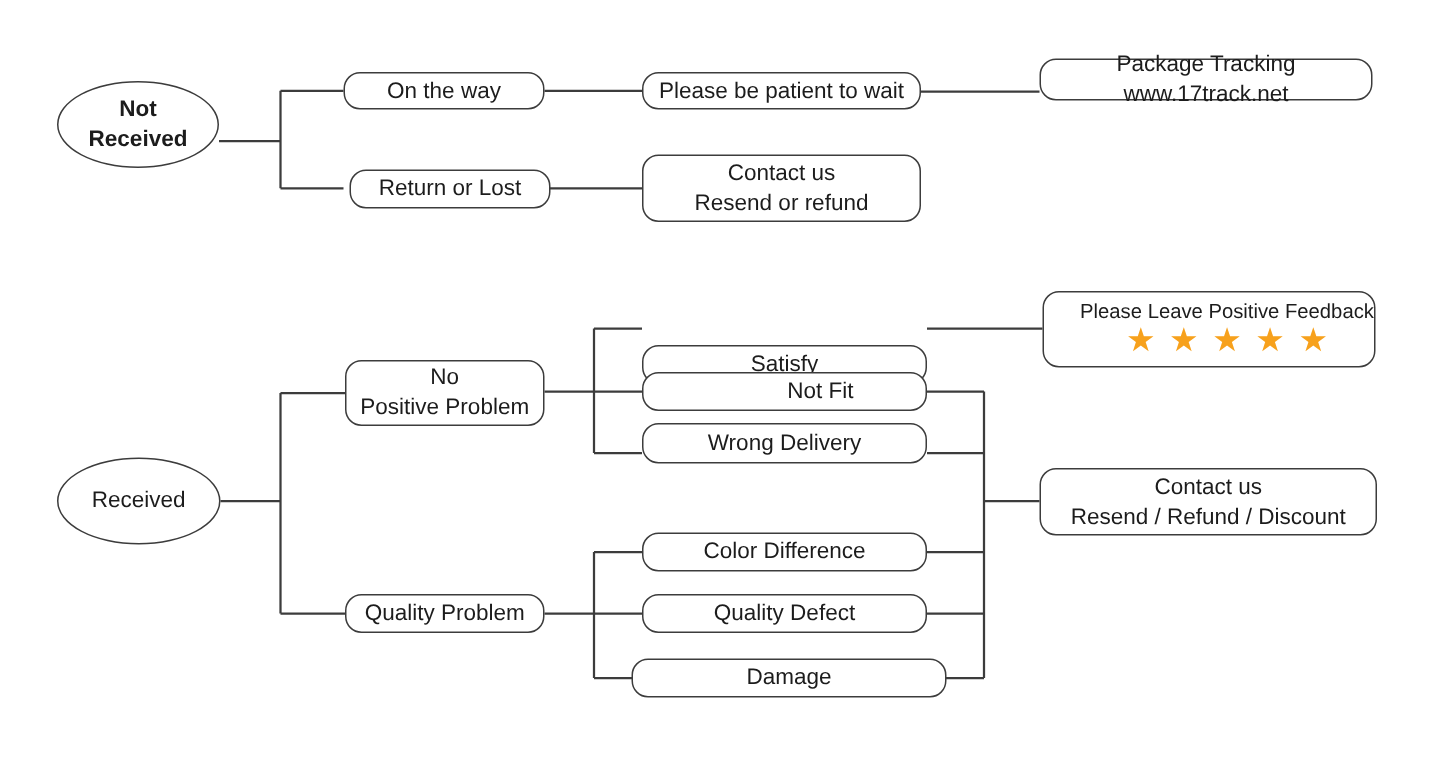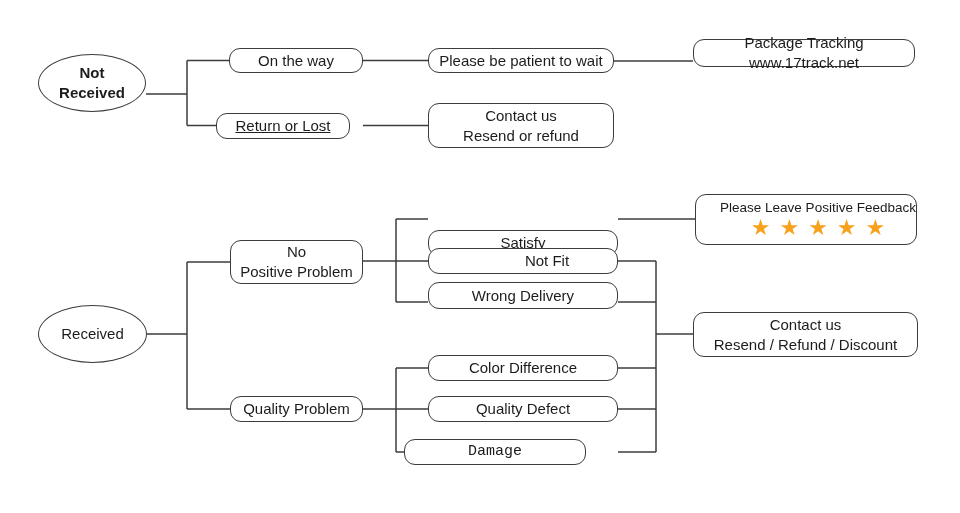--- a/index.html
+++ b/index.html
@@ -102,21 +102,21 @@
   <div class="node ellipse" style="left:38px; top:54px; width:108px; height:58px;font-weight:bold;">Not
 Received</div>
 
   <div class="node box" style="left:229px; top:48px; width:134px; height:25px;">On the way</div>
 
   <div class="node box" style="left:428px; top:48px; width:186px; height:25px;">Please be patient to wait</div>
 
   <div class="node box" style="left:693px; top:39px; width:222px; height:28px;">Package Tracking
 www.17track.net</div>
 
-  <div class="node box" style="left:216px; top:113px; width:134px; height:26px;text-decoration:underline;">Return or Lost</div>
+  <div class="node box" style="left:233px; top:113px; width:134px; height:26px;">Return or Lost</div>
 
   <div class="node box" style="left:428px; top:103px; width:186px; height:45px;">Contact us
 Resend or refund</div>
 
   <div class="node ellipse" style="left:38px; top:305px; width:109px; height:58px;">Received</div>
 
   <div class="node box" style="left:230px; top:240px; width:133px; height:44px;">No
 Positive Problem</div>
 
   <div class="node box" style="left:428px; top:206px; width:190px; height:26px;margin-top:24px;">Satisfy</div>
@@ -135,18 +135,18 @@
       <span class="star">★</span>
     </div>
   </div>
 
   <div class="node box" style="left:230px; top:396px; width:133px; height:26px;">Quality Problem</div>
 
   <div class="node box" style="left:428px; top:396px; width:190px; height:26px;">Quality Defect</div>
 
   <div class="node box" style="left:428px; top:355px; width:190px; height:26px;">Color Difference</div>
 
-  <div class="node box" style="left:404px; top:439px; width:182px; height:26px;font-family:Liberation Mono, monospace;">Damage</div>
+  <div class="node box" style="left:421px; top:439px; width:210px; height:26px;">Damage</div>
 
   <div class="node box" style="left:693px; top:312px; width:225px; height:45px;">Contact us
 Resend / Refund / Discount</div>
 
 </div>
 
 </body></html>

